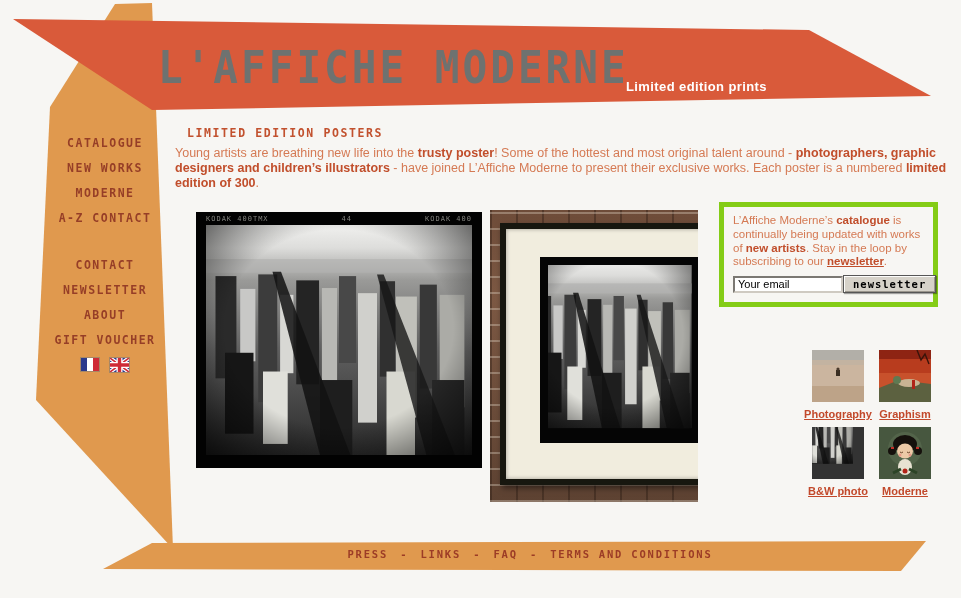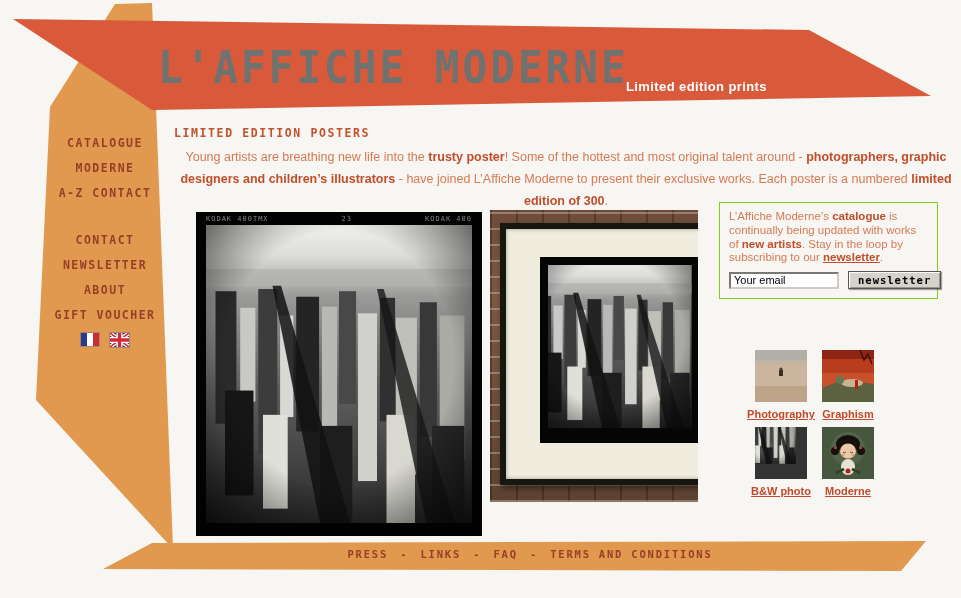--- a/index.html
+++ b/index.html
@@ -20,30 +20,30 @@
   .nav{position:absolute;left:35px;top:131px;width:140px;z-index:2;text-align:center;
        font-family:"DejaVu Sans Mono",monospace;}
   .nav-item{height:25px;line-height:25px;font-size:11.5px;font-weight:bold;
             letter-spacing:1.5px;color:#963e27;cursor:pointer;white-space:nowrap;}
   .nav-item.active{color:#cc5136;}
   .nav-gap{margin-top:22px;}
   .flags{display:flex;justify-content:center;gap:11px;margin-top:5px;}
   .flag{display:block;cursor:pointer;box-shadow:0 0 0 1px rgba(120,120,120,.55);}
 
   
-  .heading{position:absolute;left:174px;top:126px;z-index:2;
+  .heading{position:absolute;left:187px;top:126px;z-index:2;
            font-family:"DejaVu Sans Mono",monospace;font-weight:bold;font-size:11.5px;
            letter-spacing:1.6px;color:#c2512e;white-space:nowrap;}
   .intro{position:absolute;left:175px;top:146px;width:782px;z-index:2;
-         font-size:12.5px;line-height:22px;color:#d57a54;text-align:center;}
+         font-size:12.5px;line-height:15px;color:#d57a54;}
   .b{font-weight:bold;color:#c14e2b;}
   .link{text-decoration:underline;cursor:pointer;}
 
   
-  .photo1{position:absolute;left:196px;top:212px;width:286px;height:324px;z-index:2;
+  .photo1{position:absolute;left:196px;top:212px;width:286px;height:256px;z-index:2;
           background:#020202;cursor:pointer;}
   .film-row{position:absolute;left:10px;right:10px;top:3px;display:flex;
             justify-content:space-between;font-family:"DejaVu Sans Mono",monospace;
             font-size:7px;letter-spacing:1px;color:#9a9a94;opacity:.85;}
   .photo1-inner{position:absolute;left:10px;top:13px;right:10px;bottom:13px;}
   .photo1-inner svg{width:100%;height:100%;display:block;}
 
   
   .photo2{position:absolute;left:490px;top:210px;width:208px;height:292px;z-index:2;
           overflow:hidden;cursor:pointer;
@@ -53,33 +53,33 @@
             linear-gradient(180deg,#6e4c39,#7d5944 30%,#5d4232);}
   .frame{position:absolute;left:10px;top:13px;width:216px;height:262px;box-sizing:border-box;
          border:6px solid #17170f;background:#f1edde;
          box-shadow:2px 3px 6px rgba(0,0,0,.5), inset 0 0 4px rgba(0,0,0,.35);}
   .print{position:absolute;left:34px;top:28px;width:172px;height:186px;background:#050505;
          box-sizing:border-box;padding:8px;}
   .print svg{width:100%;height:100%;display:block;}
 
   
   .news-box{position:absolute;left:719px;top:202px;width:219px;z-index:2;box-sizing:border-box;
-            border:1px solid #84cc16;padding:7px 9px 9px 9px;
+            border:5px solid #84cc16;padding:7px 9px 9px 9px;
             font-size:11.5px;line-height:13.8px;color:#d57a54;}
-  .news-form{display:flex;gap:9px;margin-top:6px;align-items:center;}
+  .news-form{display:flex;margin-top:6px;align-items:center;}
   .email-input{width:110px;height:17px;box-sizing:border-box;border:2px inset #cfcac2;
                background:#fff;font-family:"Liberation Sans",sans-serif;font-size:11px;
                color:#000;padding:0 3px;}
   .news-btn{font-family:"DejaVu Sans Mono",monospace;font-weight:bold;font-size:10.5px;
             letter-spacing:1px;color:#000;background:#d6d2c9;border:1px solid #565656;
             padding:2px 9px;cursor:pointer;
             box-shadow:inset 1px 1px 0 #fdfdfb, inset -1px -1px 0 #9a958c, 1px 1px 1px rgba(0,0,0,.35);}
 
   
-  .cats{position:absolute;left:755px;top:350px;z-index:2;display:grid;
+  .cats{position:absolute;left:812px;top:350px;z-index:2;display:grid;
         grid-template-columns:52px 52px;column-gap:15px;row-gap:7px;}
   .cat{display:flex;flex-direction:column;align-items:center;cursor:pointer;}
   .cat svg{width:52px;height:52px;display:block;}
   .cat-label{margin-top:6px;font-size:11px;font-weight:bold;color:#c2492b;
              text-decoration:underline;white-space:nowrap;}
 
   
   .footer-links{position:absolute;left:100px;top:548px;width:860px;z-index:2;text-align:center;
                 font-family:"DejaVu Sans Mono",monospace;font-weight:bold;font-size:10.5px;
                 letter-spacing:1.8px;color:#9c3c26;white-space:nowrap;}
@@ -135,20 +135,21 @@
         <rect width="280" height="270" fill="url(#vigG)"></rect>
       </symbol>
     </defs>
   </svg>
 
   <div class="logo">L'AFFICHE MODERNE</div>
   <div class="tagline">Limited edition prints</div>
 
   <div class="nav">
     <div class="nav-item">CATALOGUE</div>
+    <div class="nav-item">NEW WORKS</div>
     <div class="nav-item">MODERNE</div>
     <div class="nav-item">A-Z CONTACT</div>
     <div class="nav-item nav-gap">CONTACT</div>
     <div class="nav-item">NEWSLETTER</div>
     <div class="nav-item">ABOUT</div>
     <div class="nav-item">GIFT VOUCHER</div>
     <div class="flags">
       <svg class="flag" width="18" height="13" viewBox="0 0 18 13">
         <rect width="6" height="13" fill="#2b3a8c"></rect>
           <rect x="6" width="6" height="13" fill="#ffffff"></rect>
@@ -163,21 +164,21 @@
       </svg>
     </div>
   </div>
 
   <div class="heading">LIMITED EDITION POSTERS</div>
   <div class="intro"><span>Young artists are breathing new life into the </span><span class="b">trusty poster</span><span>! Some of the hottest and most original talent around - </span><span class="b">photographers, graphic designers and children’s illustrators</span><span> - have joined L’Affiche Moderne to present their exclusive works. Each poster is a numbered </span><span class="b">limited edition of 300</span><span>.</span></div>
 
   <div class="photo1">
     <div class="film-row">
       <span>KODAK 400TMX</span>
-      <span>23</span>
+      <span>44</span>
       <span>KODAK 400</span>
     </div>
     <div class="photo1-inner">
       <svg viewBox="0 0 280 270" preserveAspectRatio="none">
           <use href="#city"></use>
         </svg>
     </div>
   </div>
 
   <div class="photo2">

